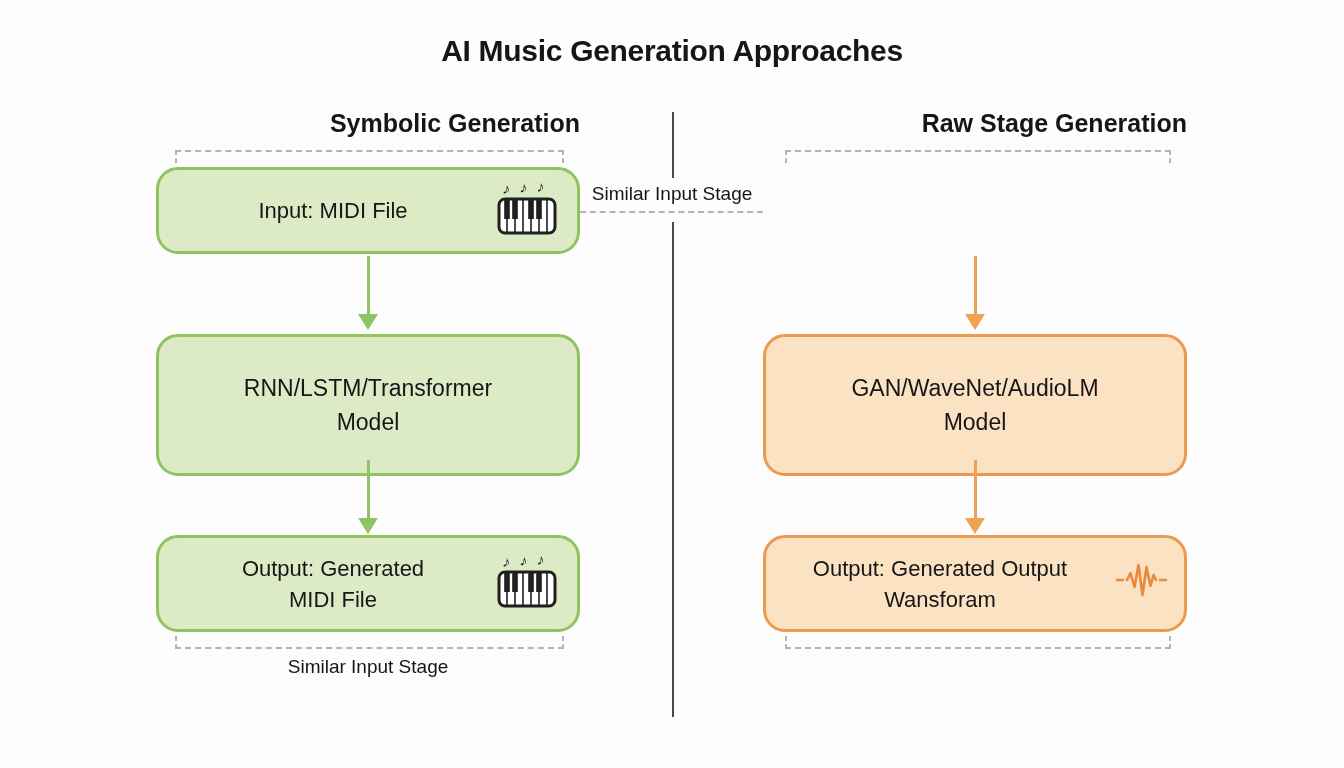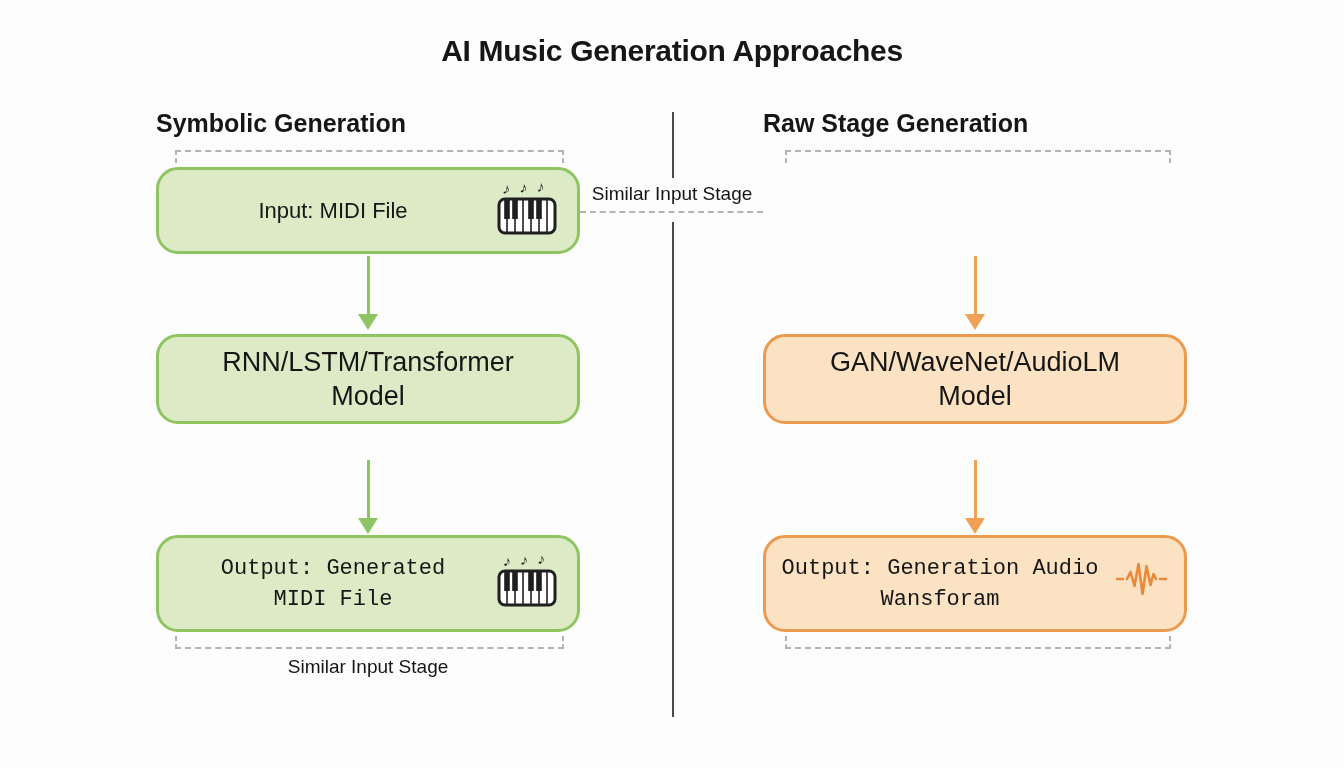--- a/index.html
+++ b/index.html
@@ -5,21 +5,21 @@
   :root{
     --green-fill:#dcebc6; --green-border:#8fc460; --green-arrow:#8fc464;
     --orange-fill:#fbe2c3; --orange-border:#ec9a4f; --orange-arrow:#f0a156;
     --dashed-gray:#b3b3b3; --divider:#4a4a4a; --text:#161616; --bg:#fdfdfd;
   }
   html,body{margin:0;padding:0;}
   body{font-family:"Liberation Sans",sans-serif;background:#fff;}
   .canvas{position:relative;width:1344px;height:768px;background:var(--bg);overflow:hidden;color:var(--text);}
   .title{position:absolute;top:34px;left:0;width:1344px;text-align:center;
          font-size:30px;font-weight:700;letter-spacing:-0.3px;}
-  .col-header{position:absolute;top:109px;width:424px;text-align:left;font-size:25px;font-weight:700;}
+  .col-header{position:absolute;top:109px;width:424px;text-align:right;font-size:25px;font-weight:700;}
   .col-header.left{left:156px;}
   .col-header.right{left:763px;}
 
   .divider-seg{position:absolute;left:672px;width:2px;background:var(--divider);}
   .divider-top{top:112px;height:66px;}
   .divider-bottom{top:222px;height:495px;}
 
   .bracket{position:absolute;height:11px;}
   .bracket.top{border-top:2px dashed var(--dashed-gray);border-left:2px dashed var(--dashed-gray);border-right:2px dashed var(--dashed-gray);top:150px;}
   .bracket.bottom{border-bottom:2px dashed var(--dashed-gray);border-left:2px dashed var(--dashed-gray);border-right:2px dashed var(--dashed-gray);top:636px;}
@@ -29,22 +29,22 @@
   .connector-line{position:absolute;top:211px;left:580px;width:183px;border-top:2px dashed var(--dashed-gray);}
   .connector-label{position:absolute;top:183px;left:552px;width:240px;text-align:center;font-size:19px;background:var(--bg);}
 
   .box{position:absolute;width:424px;border-radius:22px;display:flex;flex-direction:column;
        align-items:center;justify-content:center;font-size:22px;line-height:31px;text-align:center;box-sizing:border-box;}
   .box.green{background:var(--green-fill);border:3px solid var(--green-border);}
   .box.orange{background:var(--orange-fill);border:3px solid var(--orange-border);}
   .box.colL{left:156px;}
   .box.colR{left:763px;}
   .row-input{top:167px;height:87px;}
-  .row-model{top:334px;height:90px;font-size:27px;line-height:34px;}
-  .row-output{top:535px;height:97px;font-family:Liberation Mono, monospace;}
+  .row-model{top:334px;height:142px;font-size:23px;line-height:34px;}
+  .row-output{top:535px;height:97px;}
   .box .txt{display:block;}
   .box.has-icon .txtwrap{padding-right:70px;}
   .box-icon{position:absolute;top:50%;transform:translateY(-50%);}
   .piano-pos{right:20px;}
   .wave-pos{right:14px;}
 
   .arrow{position:absolute;width:20px;}
   .arrow .shaft{position:absolute;left:8.5px;top:0;width:3px;}
   .arrow .head{position:absolute;left:0;width:0;height:0;border-left:10px solid transparent;border-right:10px solid transparent;}
   .arrow.green .shaft{background:var(--green-arrow);}
@@ -162,21 +162,21 @@
     <span class="txt">Model</span>
   </div>
 
   <div class="arrow orange r2 aR">
       <span class="shaft"></span>
       <span class="head"></span>
     </div>
 
   <div class="box orange colR row-output has-icon">
     <span class="txtwrap">
-      <span class="txt">Output: Generation Audio</span>
+      <span class="txt">Output: Generated Output</span>
       <span class="txt">Wansforam</span>
     </span>
     <span class="box-icon wave-pos">
       <svg width="54" height="42" viewBox="0 0 54 42">
         <path d="M1 21 L7 21 M11 21 L14.5 14 L18.5 28 L22.5 6 L26.5 36 L30.5 8 L34.5 27 L37.5 16 L40 21 M44 21 L50 21" fill="none" stroke="#e8893c" stroke-width="2.6" stroke-linecap="round" stroke-linejoin="round"></path>
       </svg>
     </span>
   </div>
 
 

